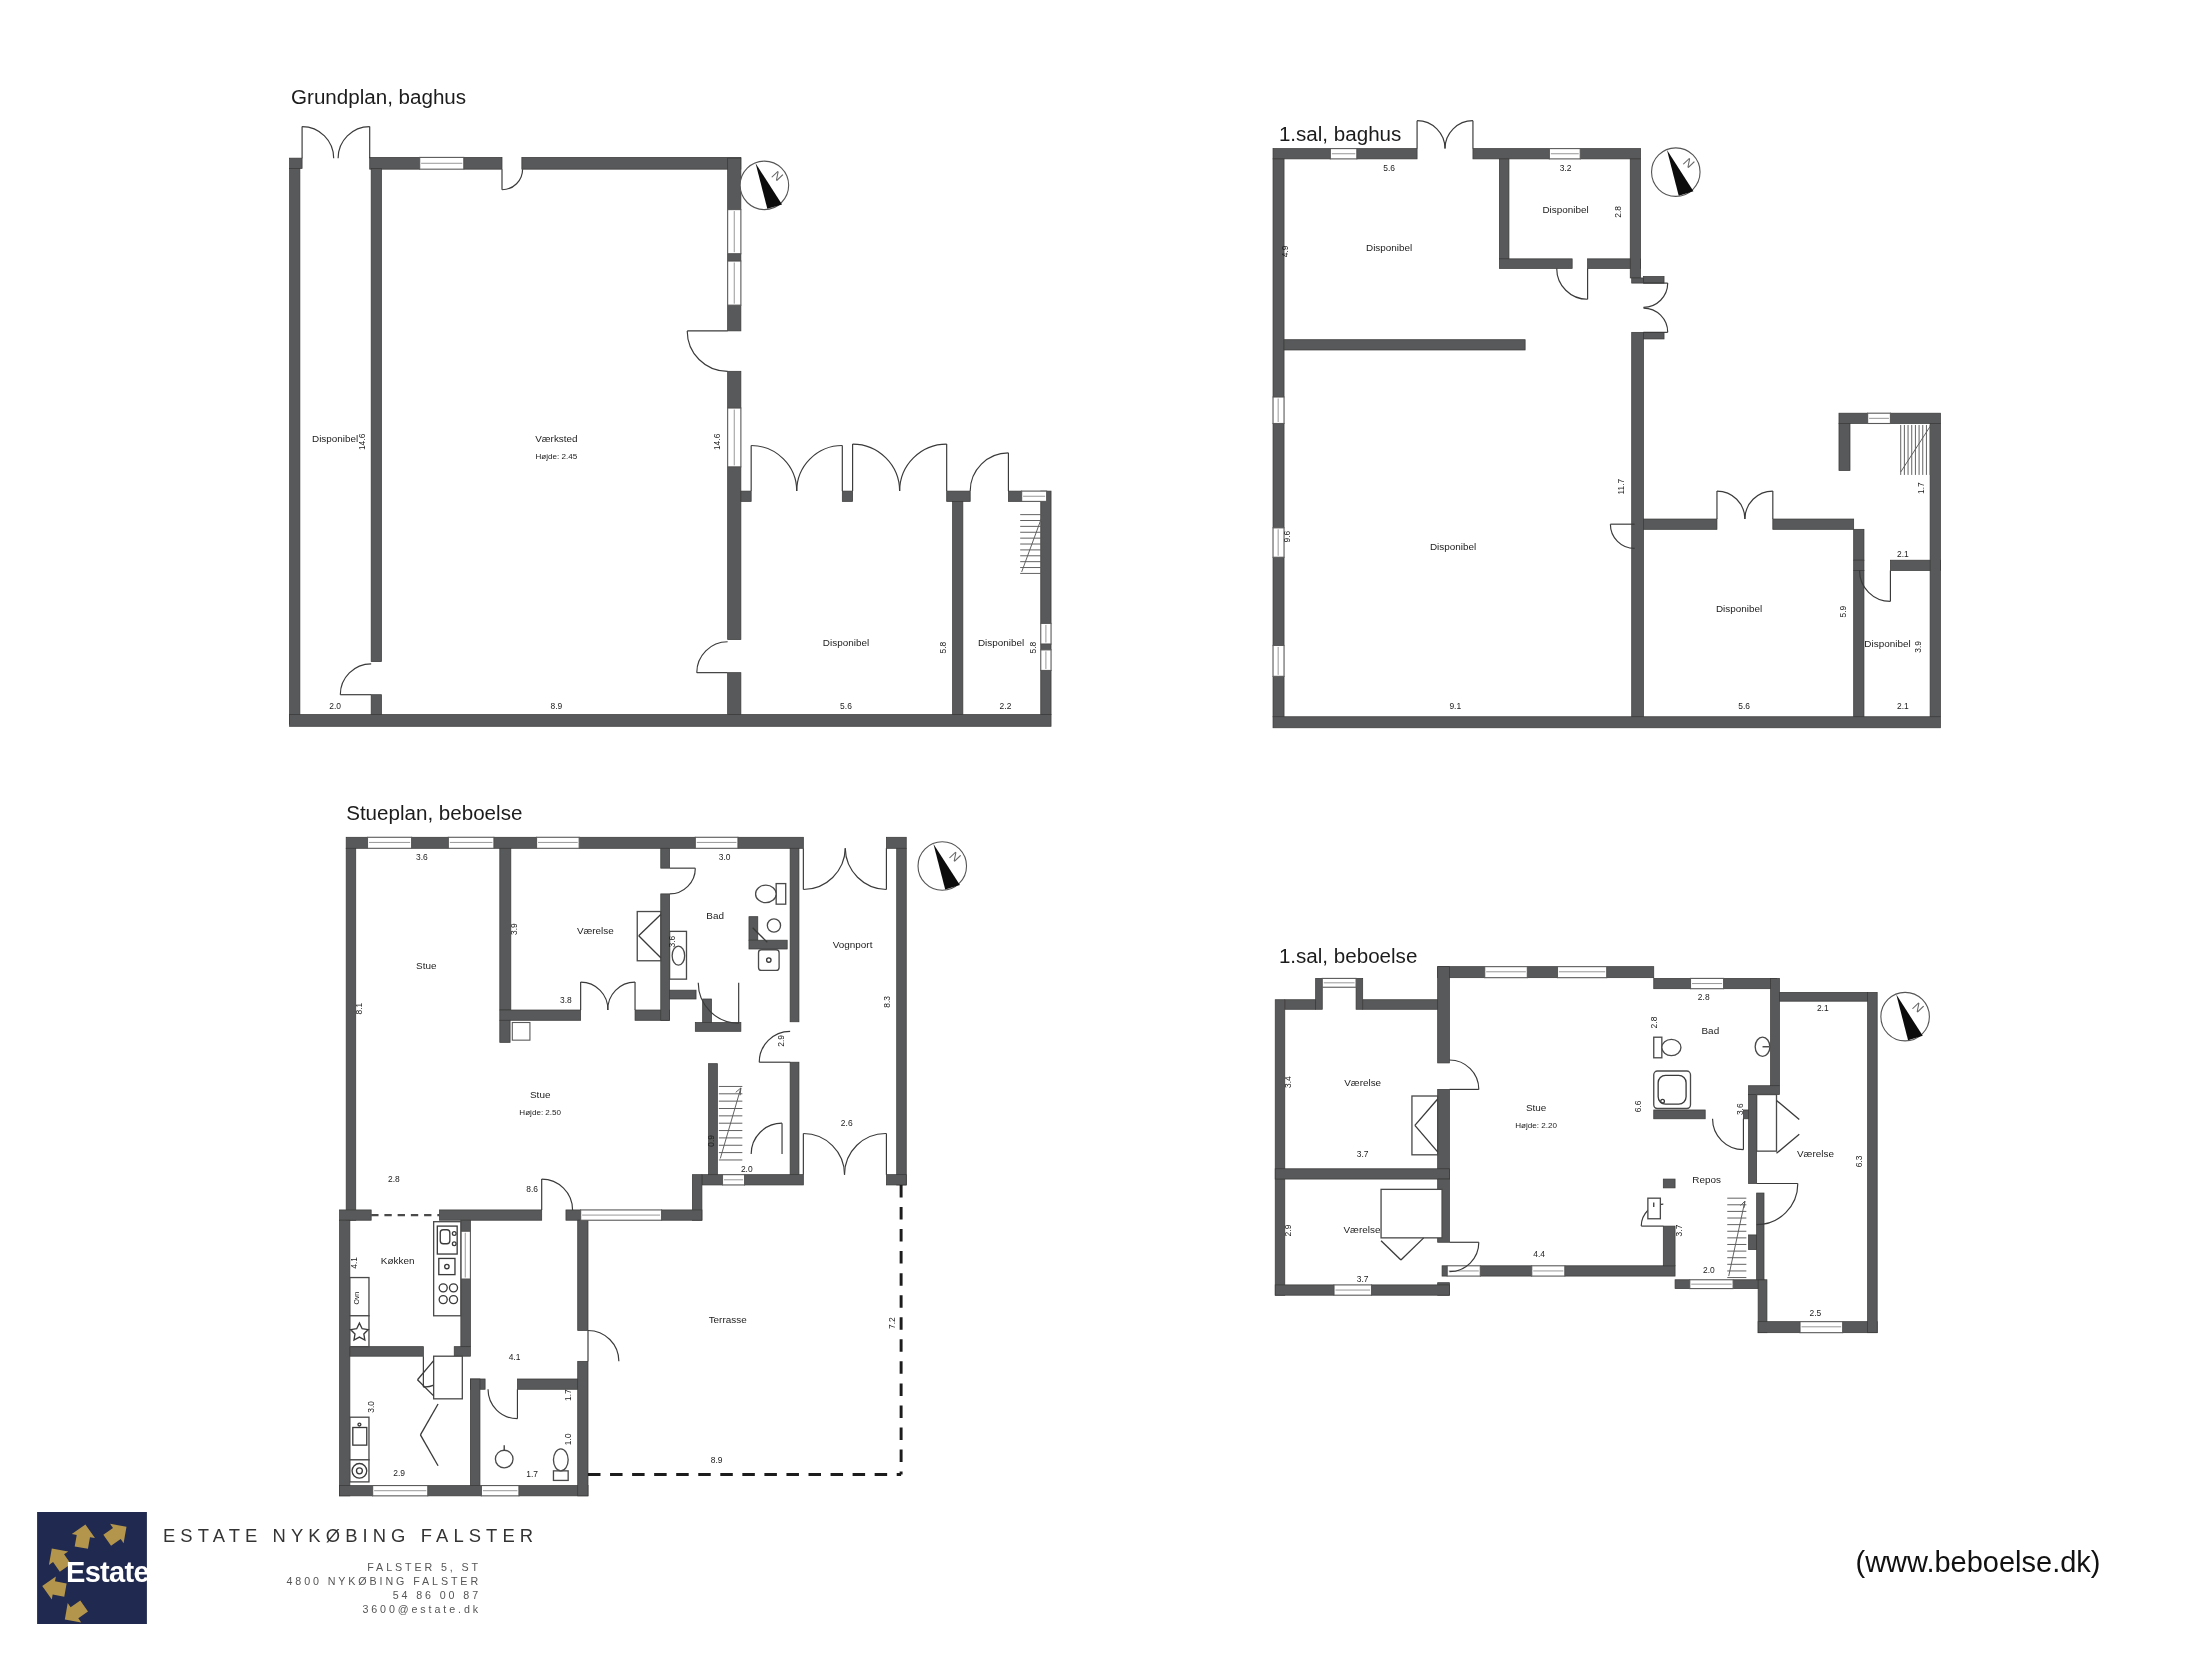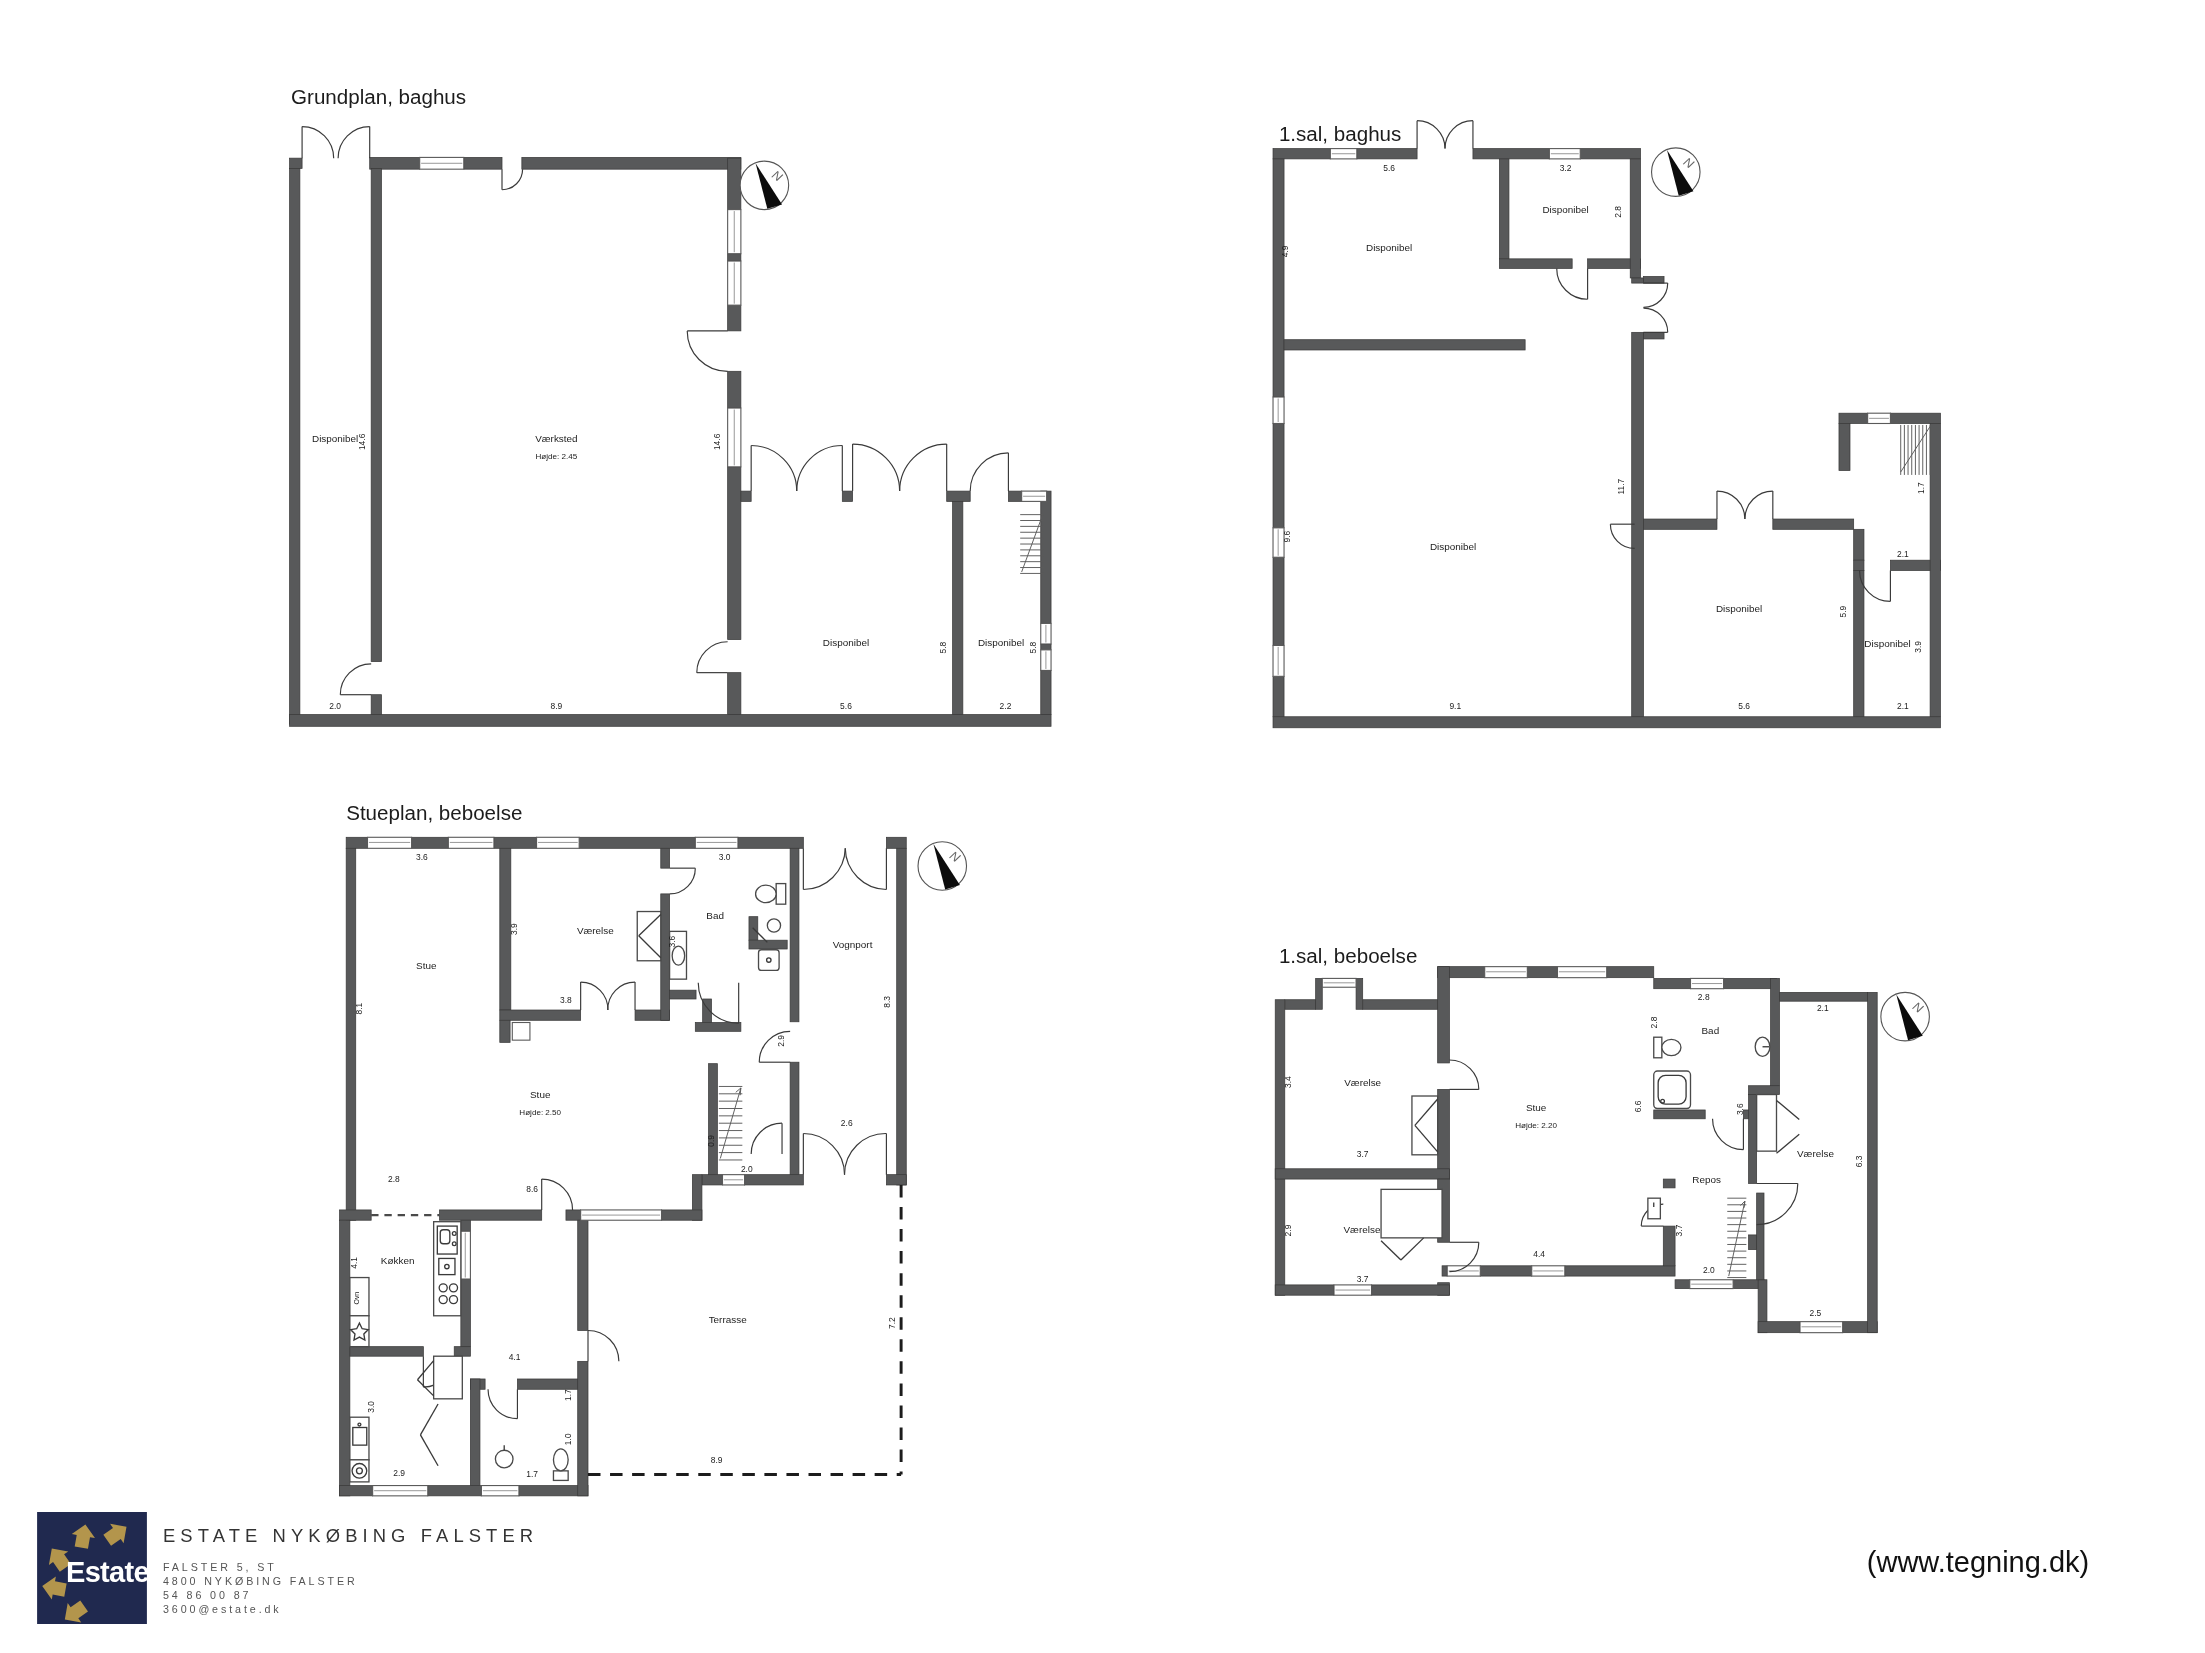--- a/index.html
+++ b/index.html
@@ -19,21 +19,21 @@
   .t-title{font-size:28px;}
   .t-room{font-size:13.5px;text-anchor:middle;}
   .t-dim{font-size:11.5px;text-anchor:middle;}
   .t-sub{font-size:11px;text-anchor:middle;}
   .t-tiny{font-size:9.5px;text-anchor:middle;}
   .t-n{font-size:17px;font-style:italic;fill:#666;text-anchor:middle;}
   
   #logo-box{position:absolute;left:37px;top:1512px;width:110px;height:112px;}
   #logo-brand{position:absolute;left:29px;top:44px;color:#fff;font-size:29px;font-weight:bold;letter-spacing:-0.7px;}
   #logo-reg{font-size:9.6px;vertical-align:super;font-weight:normal;}
-  #agency{position:absolute;left:163px;top:1525px;width:318px;text-align:left;color:#3b3b3b;}
+  #agency{position:absolute;left:163px;top:1525px;width:318px;text-align:right;color:#3b3b3b;}
   #agency-name{font-size:18.4px;letter-spacing:5.1px;white-space:nowrap;margin-bottom:13.2px;color:#333;}
   .agency-line{font-size:10.7px;letter-spacing:2.9px;line-height:14px;color:#555;}
   #footer{position:absolute;left:1750px;top:1544px;width:456px;text-align:center;color:#111;font-size:29px;line-height:36px;}
 </style>
 </head>
 <body>
 
 <svg id="plans" viewBox="0 0 3000 2250" xmlns="http://www.w3.org/2000/svg">
   <defs>
     <g id="compass">
@@ -617,15 +617,15 @@
 </div>
 <div id="agency">
   <div id="agency-name">ESTATE NYKØBING FALSTER</div>
   <div class="agency-line">FALSTER 5, ST</div>
   <div class="agency-line">4800 NYKØBING FALSTER</div>
   <div class="agency-line">54 86 00 87</div>
   <div class="agency-line">3600@estate.dk</div>
 </div>
 
 <div id="footer">
-  <div>(www.tegning.dk)</div>
+  <div>(www.beboelse.dk)</div>
 </div>
 
 
 </body></html>

